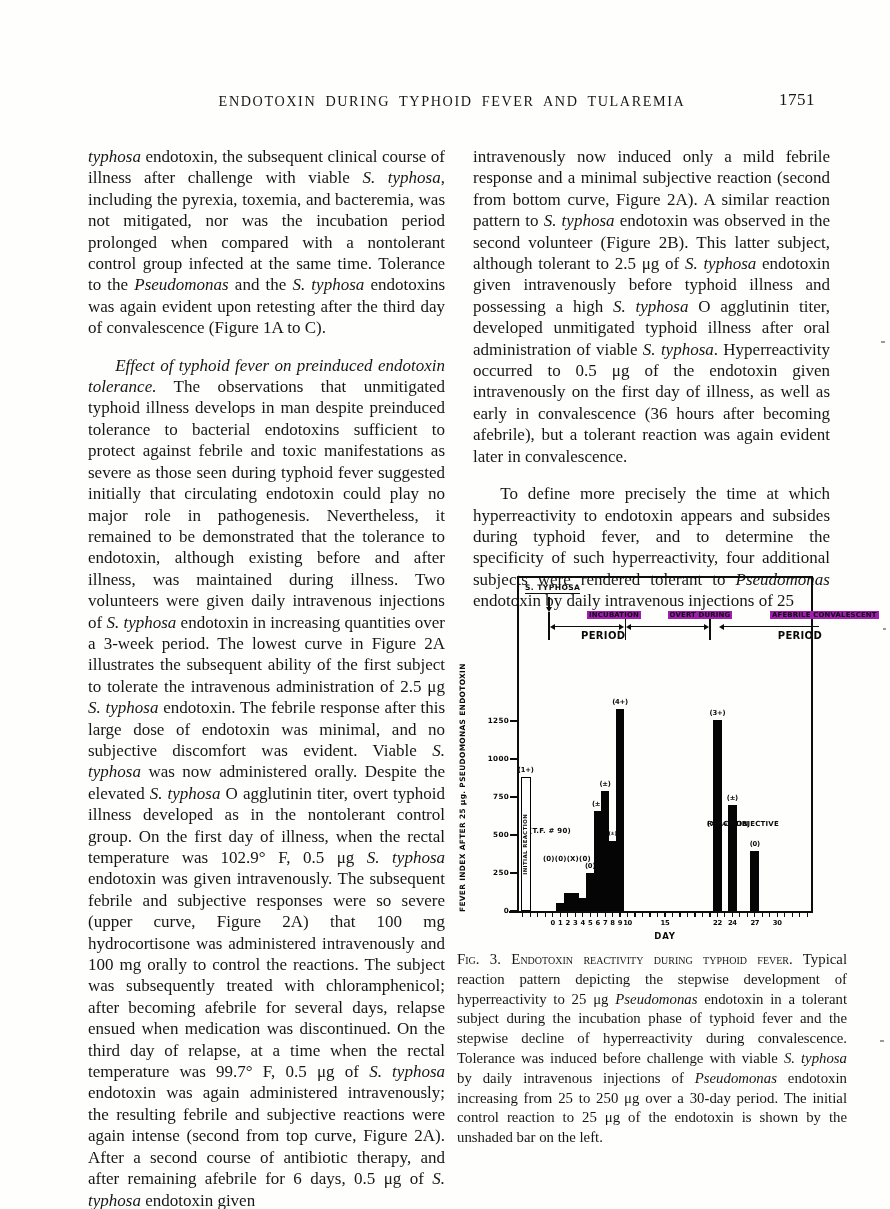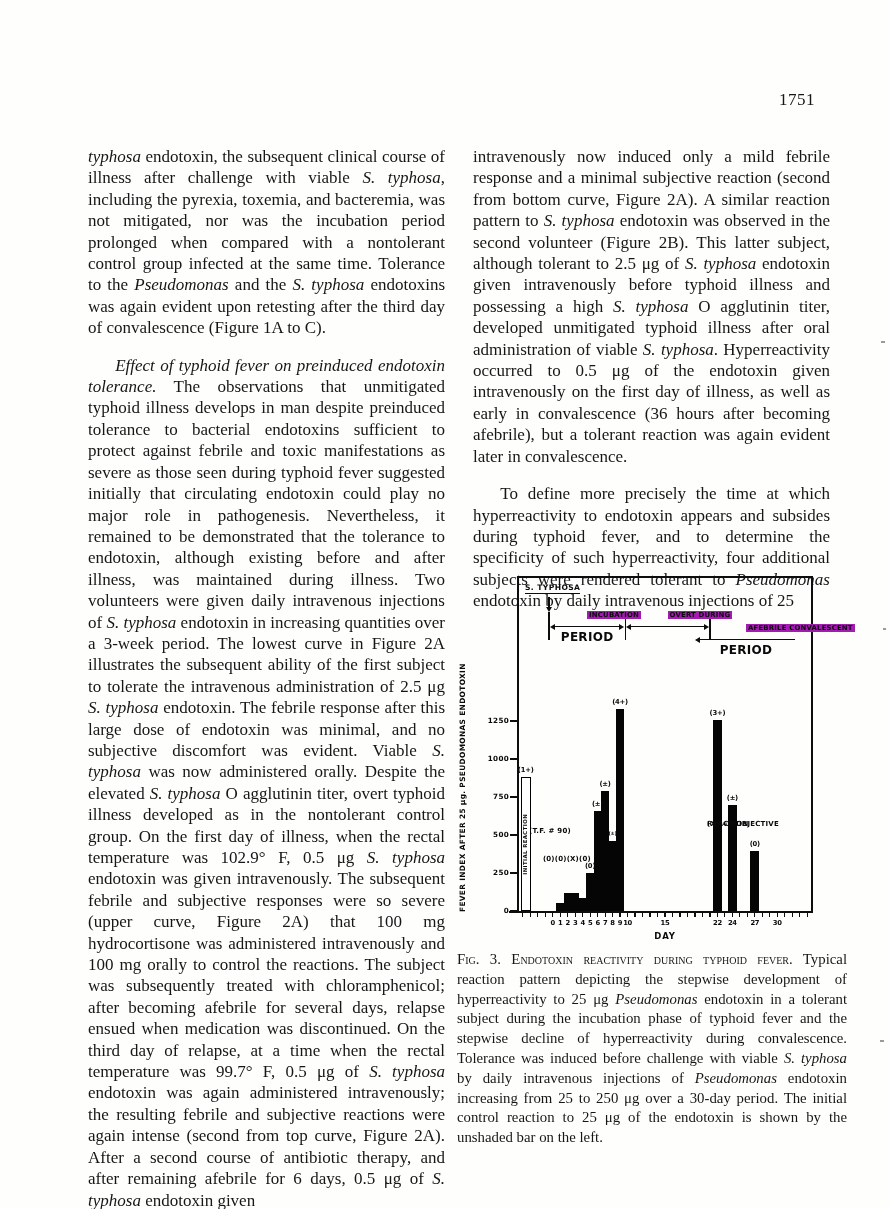--- a/index.html
+++ b/index.html
@@ -40,41 +40,42 @@
   .xlab{font-size:6.8px;width:14px;text-align:center;top:341px;letter-spacing:-.3px;}
   .xaxis-title{font-size:8.5px;left:0;width:292px;text-align:center;top:353px;letter-spacing:.8px;}
   .ylabel-rot{position:absolute;left:3px;top:70px;height:270px;font-size:7.4px;
               letter-spacing:.35px;font-weight:700;}
   .period-sep{background:#0d0d0d;width:1.5px;top:34px;height:28px;}
   .period{top:34px;height:34px;}
   .period .l1{left:0;right:0;top:-1px;text-align:center;font-size:6.9px;white-space:nowrap;
               letter-spacing:.2px;z-index:2;}
   .period .l1 span{background:#a21caf;padding:0 2px;}
   .period .aline{left:3px;right:3px;top:14px;height:1.4px;background:#0d0d0d;}
-  .period .l2{left:0;right:0;top:18px;text-align:center;font-size:12px;letter-spacing:.3px;}
+  .period .l2{left:0;right:0;top:18px;text-align:right;font-size:10px;letter-spacing:.3px;}
   .ah{width:0;height:0;top:11.5px;}
   .ah-l{left:1px;border-top:3.2px solid transparent;border-bottom:3.2px solid transparent;
         border-right:5.5px solid #0d0d0d;}
   .ah-r{right:1px;border-top:3.2px solid transparent;border-bottom:3.2px solid transparent;
         border-left:5.5px solid #0d0d0d;}
   .styph{left:6px;top:5px;font-size:7.6px;letter-spacing:.4px;border-bottom:1.5px solid #0d0d0d;
          padding-bottom:1px;white-space:nowrap;}
   .downline{width:1.5px;background:#0d0d0d;}
   .downhead{width:0;height:0;border-left:3.2px solid transparent;
             border-right:3.2px solid transparent;border-top:5.5px solid #0d0d0d;}
   .annot{font-size:7px;white-space:nowrap;letter-spacing:.2px;}
   .legend{top:241px;right:0px;width:104px;text-align:center;font-size:7px;line-height:11px;
           letter-spacing:.2px;}
   .speck{position:absolute;background:#9a9a96;}
 </style>
 </head>
 <body>
 
 <div class="page">
 
+  <div class="runhead">ENDOTOXIN DURING TYPHOID FEVER AND TULAREMIA</div>
   <div class="pageno">1751</div>
 
   <div class="col col-left">
     <p><span class="it">typhosa</span><span> endotoxin, the subsequent clinical course of illness after challenge with viable </span><span class="it">S. typhosa</span><span>, including the pyrexia, toxemia, and bacteremia, was not mitigated, nor was the incubation period prolonged when compared with a nontolerant control group infected at the same time. Tolerance to the </span><span class="it">Pseudomonas</span><span> and the </span><span class="it">S. typhosa</span><span> endotoxins was again evident upon retesting after the third day of convalescence (Figure 1A to C).</span></p>
     <p class="ind"><span class="it">Effect of typhoid fever on preinduced endotoxin tolerance.</span><span> The observations that unmitigated typhoid illness develops in man despite preinduced tolerance to bacterial endotoxins sufficient to protect against febrile and toxic manifestations as severe as those seen during typhoid fever suggested initially that circulating endotoxin could play no major role in pathogenesis. Nevertheless, it remained to be demonstrated that the tolerance to endotoxin, although existing before and after illness, was maintained during illness. Two volunteers were given daily intravenous injections of </span><span class="it">S. typhosa</span><span> endotoxin in increasing quantities over a 3-week period. The lowest curve in Figure 2A illustrates the subsequent ability of the first subject to tolerate the intravenous administration of 2.5 μg </span><span class="it">S. typhosa</span><span> endotoxin. The febrile response after this large dose of endotoxin was minimal, and no subjective discomfort was evident. Viable </span><span class="it">S. typhosa</span><span> was now administered orally. Despite the elevated </span><span class="it">S. typhosa</span><span> O agglutinin titer, overt typhoid illness developed as in the nontolerant control group. On the first day of illness, when the rectal temperature was 102.9° F, 0.5 μg </span><span class="it">S. typhosa</span><span> endotoxin was given intravenously. The subsequent febrile and subjective responses were so severe (upper curve, Figure 2A) that 100 mg hydrocortisone was administered intravenously and 100 mg orally to control the reactions. The subject was subsequently treated with chloramphenicol; after becoming afebrile for several days, relapse ensued when medication was discontinued. On the third day of relapse, at a time when the rectal temperature was 99.7° F, 0.5 μg of </span><span class="it">S. typhosa</span><span> endotoxin was again administered intravenously; the resulting febrile and subjective reactions were again intense (second from top curve, Figure 2A). After a second course of antibiotic therapy, and after remaining afebrile for 6 days, 0.5 μg of </span><span class="it">S. typhosa</span><span> endotoxin given</span></p>
   </div>
 
   <div class="col col-right">
     <p><span>intravenously now induced only a mild febrile response and a minimal subjective reaction (second from bottom curve, Figure 2A). A similar reaction pattern to </span><span class="it">S. typhosa</span><span> endotoxin was observed in the second volunteer (Figure 2B). This latter subject, although tolerant to 2.5 μg of </span><span class="it">S. typhosa</span><span> endotoxin given intravenously before typhoid illness and possessing a high </span><span class="it">S. typhosa</span><span> O agglutinin titer, developed unmitigated typhoid illness after oral administration of viable </span><span class="it">S. typhosa</span><span>. Hyperreactivity occurred to 0.5 μg of the endotoxin given intravenously on the first day of illness, as well as early in convalescence (36 hours after becoming afebrile), but a tolerant reaction was again evident later in convalescence.</span></p>
     <p class="ind"><span>To define more precisely the time at which hyperreactivity to endotoxin appears and subsides during typhoid fever, and to determine the specificity of such hyperreactivity, four additional subjects were rendered tolerant to </span><span class="it">Pseudomonas</span><span> endotoxin by daily intravenous injections of 25</span></p>
@@ -192,21 +193,21 @@
         <div class="period-sep" style="left: 105.568px;"></div>
         <div class="period" style="left: 106.318px; width: 84.6051px;">
           <div class="aline"></div>
           <div class="ah ah-l"></div>
           <div class="ah ah-r"></div>
           <div class="l1">
             <span>OVERT DURING</span>
           </div>
         </div>
         <div class="period-sep" style="left: 190.173px;"></div>
-        <div class="period" style="left: 175px; width: 104px; margin-top: 13px;">
+        <div class="period" style="left: 199px; width: 104px;">
           <div class="aline"></div>
           <div class="ah ah-l"></div>
           <div class="l1">
             <span>AFEBRILE CONVALESCENT</span>
           </div>
           <div class="l2">PERIOD</div>
         </div>
         <div class="annot" style="left: 10px; top: 249px;">(T.F. # 90)</div>
         <div class="annot" style="left: 15.9179px; width: 64px; top: 277px; text-align: center;">(0)(0)(X)(0)</div>
         <div class="legend">

